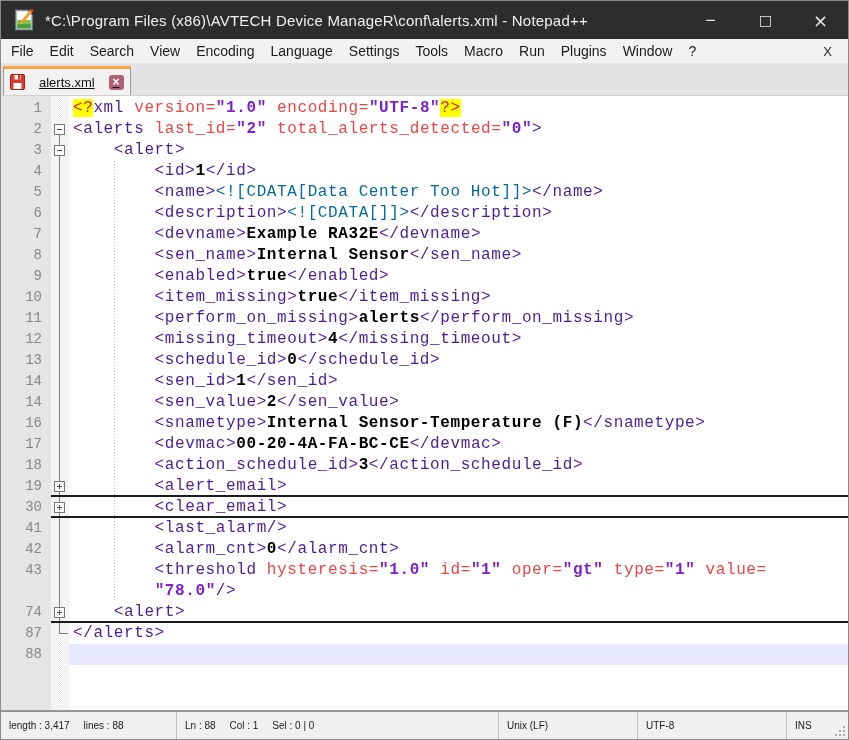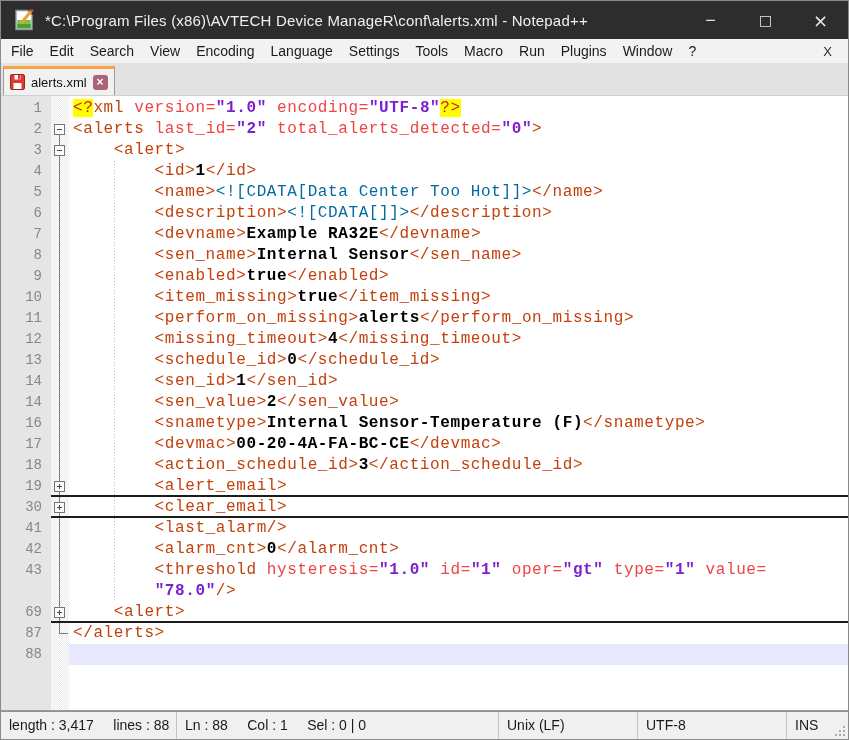--- a/index.html
+++ b/index.html
@@ -49,22 +49,22 @@
     display:flex; align-items:flex-end;
     border-bottom:1px solid #cfcfcf;
   }
   .tab{
     margin-left:2px;
     height:29px;
     background:#f1f1f1;
     border:1px solid #9b9b9b; border-bottom:none;
     border-top:3px solid #fba33c;
     display:inline-flex; align-items:center;
-    padding:0 6px 0 6px; gap:6px;
-    font-size:13px; color:#111;
+    padding:0 6px 0 6px; gap:14px;
+    font-size:13px; color:#111;text-decoration:underline;
   }
   .tab-close{
     width:15px; height:15px; border-radius:3px;
     background:#ae6276; color:#fff;
     display:flex; align-items:center; justify-content:center;
     font-size:12px; font-weight:bold; line-height:1;
   }
 
   
   .editor{
@@ -113,35 +113,35 @@
     padding-left:4px;
     font-family:"Liberation Mono", monospace;
     font-size:16px; line-height:21px; letter-spacing:.6px;
     white-space:pre;
   }
   .code.cur{ background:#e8e8ff; }
   .code.ig::before{
     content:""; position:absolute; left:45px; top:0; bottom:0; width:1px;
     background:repeating-linear-gradient(to bottom,#bdbdbd 0 1px,transparent 1px 3px);
   }
-  .sg-t{ color:#c2410c; }
+  .sg-t{ color:#4c1d95; }
   .sg-a{ color:#ef4444; }
   .sg-v{ color:#7c1fd1; font-weight:bold; }
   .sg-c{ color:#0369a1; }
   .sg-b{ color:#000000; font-weight:bold; }
   .sg-p{ color:#d01e1e; background:#ffff00; }
   .sg-w{ color:#000000; }
 
   
   .statusbar{
     height:28px; flex:0 0 28px;
     background:#f0f0f0;
     border-top:1px solid #919191;
     display:flex; align-items:flex-end;
-    font-size:14px; color:#1a1a1a;
+    font-size:10px; color:#1a1a1a;
     position:relative;
   }
   .sb-sec{ line-height:27px; padding-left:8px; white-space:pre; border-right:1px solid #c3c3c3; }
   .sb-1{ flex:0 0 176px; }
   .sb-2{ flex:0 0 322px; }
   .sb-3{ flex:0 0 139px; }
   .sb-4{ flex:0 0 149px; }
   .sb-5{ flex:1 1 auto; border-right:none; }
   .grip{ position:absolute; right:2px; bottom:2px; }
 </style>
@@ -370,21 +370,21 @@
           </span>
         </div>
         <div class="row">
           <span class="num"></span>
           <span class="rest">
             <span class="fold l"></span>
             <span class="code ig"><span class="sg-w">        </span><span class="sg-v">"78.0"</span><span class="sg-t">/&gt;</span></span>
           </span>
         </div>
         <div class="row folded">
-          <span class="num">69</span>
+          <span class="num">74</span>
           <span class="rest">
             <span class="fold p">
               <b class="plus"></b>
             </span>
             <span class="code"><span class="sg-t">    &lt;alert&gt;</span></span>
           </span>
         </div>
         <div class="row">
           <span class="num">87</span>
           <span class="rest">

